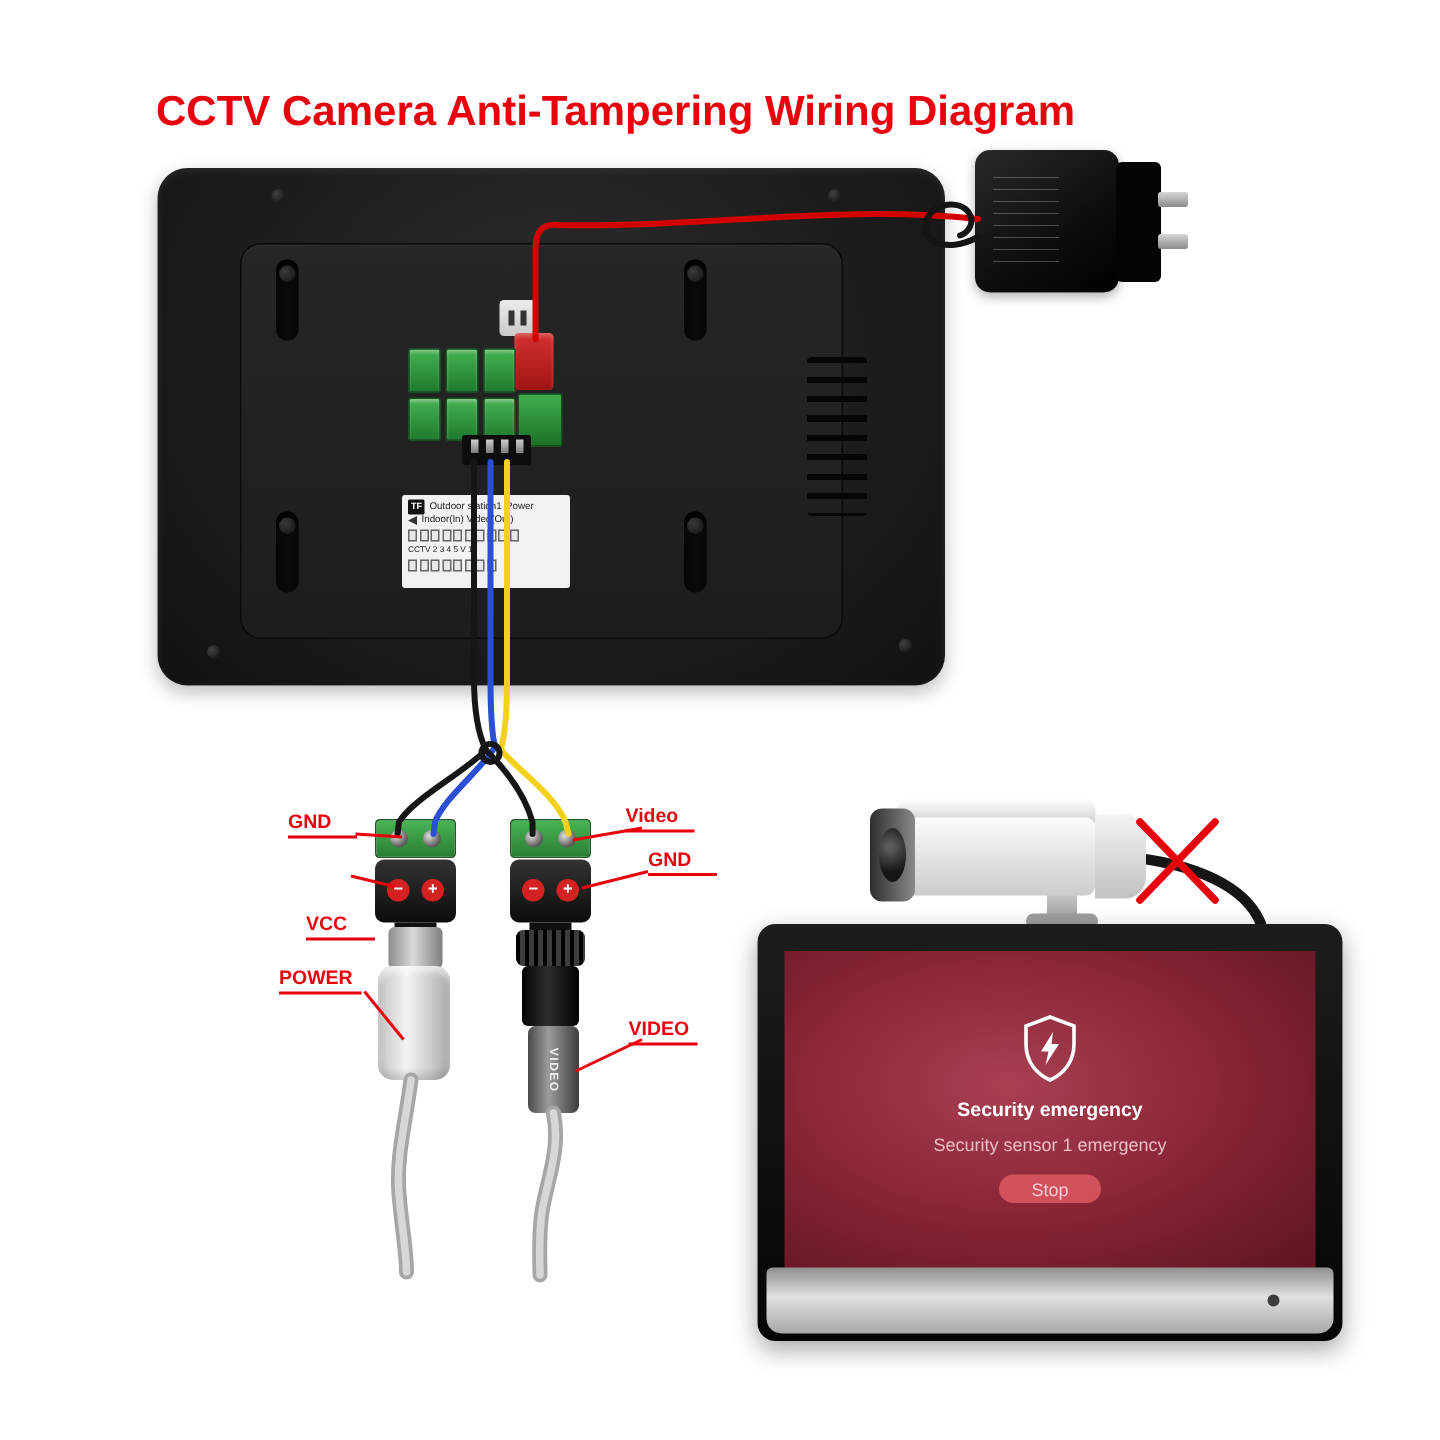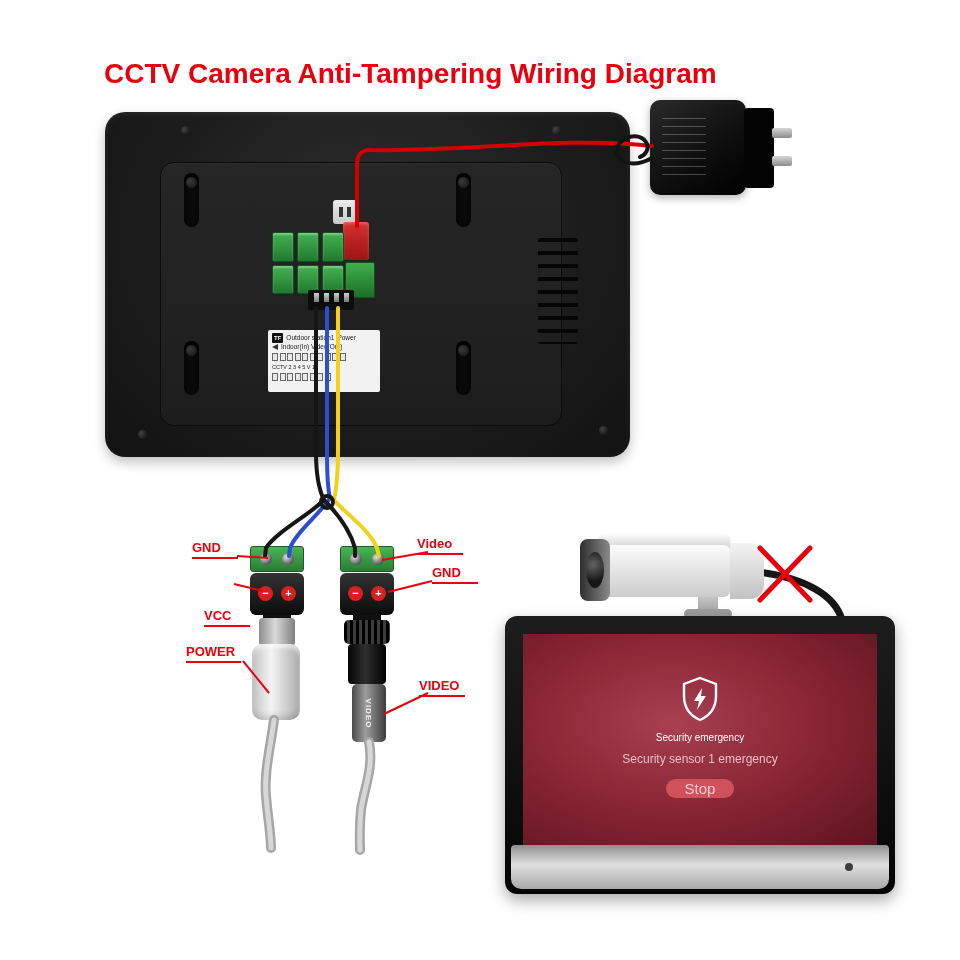--- a/index.html
+++ b/index.html
@@ -96,24 +96,24 @@
     background:linear-gradient(#f3f3f3,#c2c2c2);}
   .cam-stem{position:absolute;left:118px;top:70px;width:20px;height:20px;background:linear-gradient(#c9c9c9,#9b9b9b);border-radius:3px;}
   .cam-foot{position:absolute;left:104px;top:84px;width:48px;height:10px;background:#9d9d9d;border-radius:5px;}
   
   .fmon{position:absolute;left:505px;top:616px;width:390px;height:278px;border-radius:12px;
     background:linear-gradient(#1d1d1d,#050505);box-shadow:0 6px 16px rgba(0,0,0,.35);}
   .fscreen{position:absolute;left:18px;top:18px;width:354px;height:212px;
     background:radial-gradient(ellipse at 42% 42%, #a84052 0%, #8a2635 48%, #5e1420 100%);
     display:flex;flex-direction:column;align-items:center;}
   .fscreen .shield{margin-top:42px;}
-  .fs-title{margin-top:10px;color:#fff;font-size:10px;font-weight:normal;}
+  .fs-title{margin-top:10px;color:#fff;font-size:13px;font-weight:bold;}
   .fs-sub{margin-top:9px;color:#edbfc5;font-size:12px;}
   .fs-btn{margin-top:13px;width:68px;height:19px;border-radius:10px;background:#d0505c;
-    color:#f6cdd1;font-size:15px;display:flex;align-items:center;justify-content:center;}
+    color:#f6cdd1;font-size:12px;display:flex;align-items:center;justify-content:center;}
   .fbar{position:absolute;left:6px;right:6px;bottom:5px;height:44px;border-radius:4px 4px 10px 10px;
     background:linear-gradient(#8f8f8f,#e0e0e0 45%,#a8a8a8);}
   .fbar::after{content:"";position:absolute;right:36px;top:50%;margin-top:-4px;width:8px;height:8px;border-radius:50%;background:#3d3d3d;}
   svg.layer{position:absolute;left:0;top:0;pointer-events:none;}
 </style>
 </head>
 <body>
 
 <div class="stage">
 

